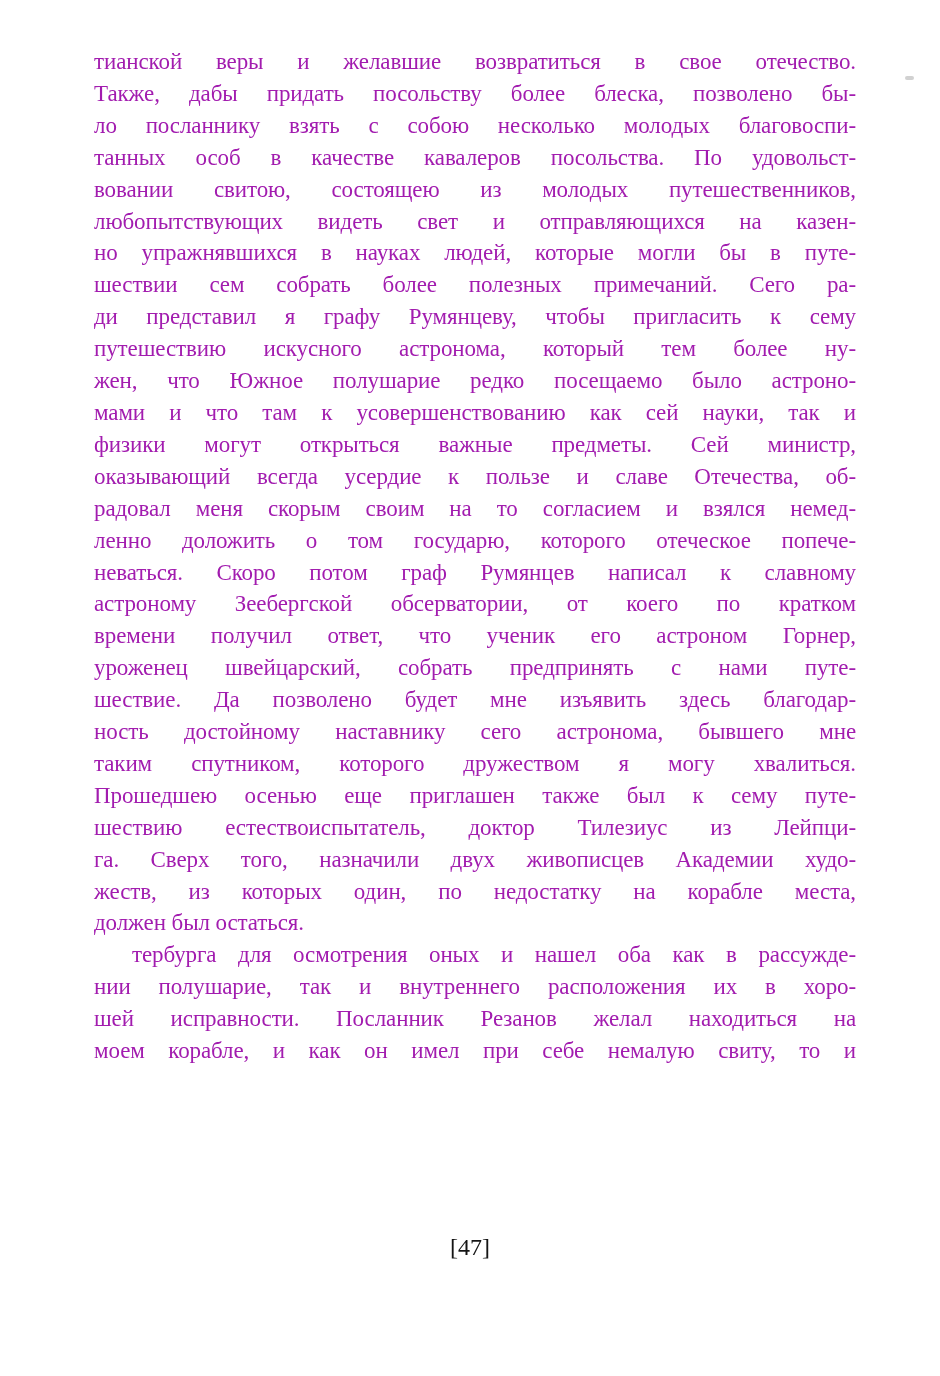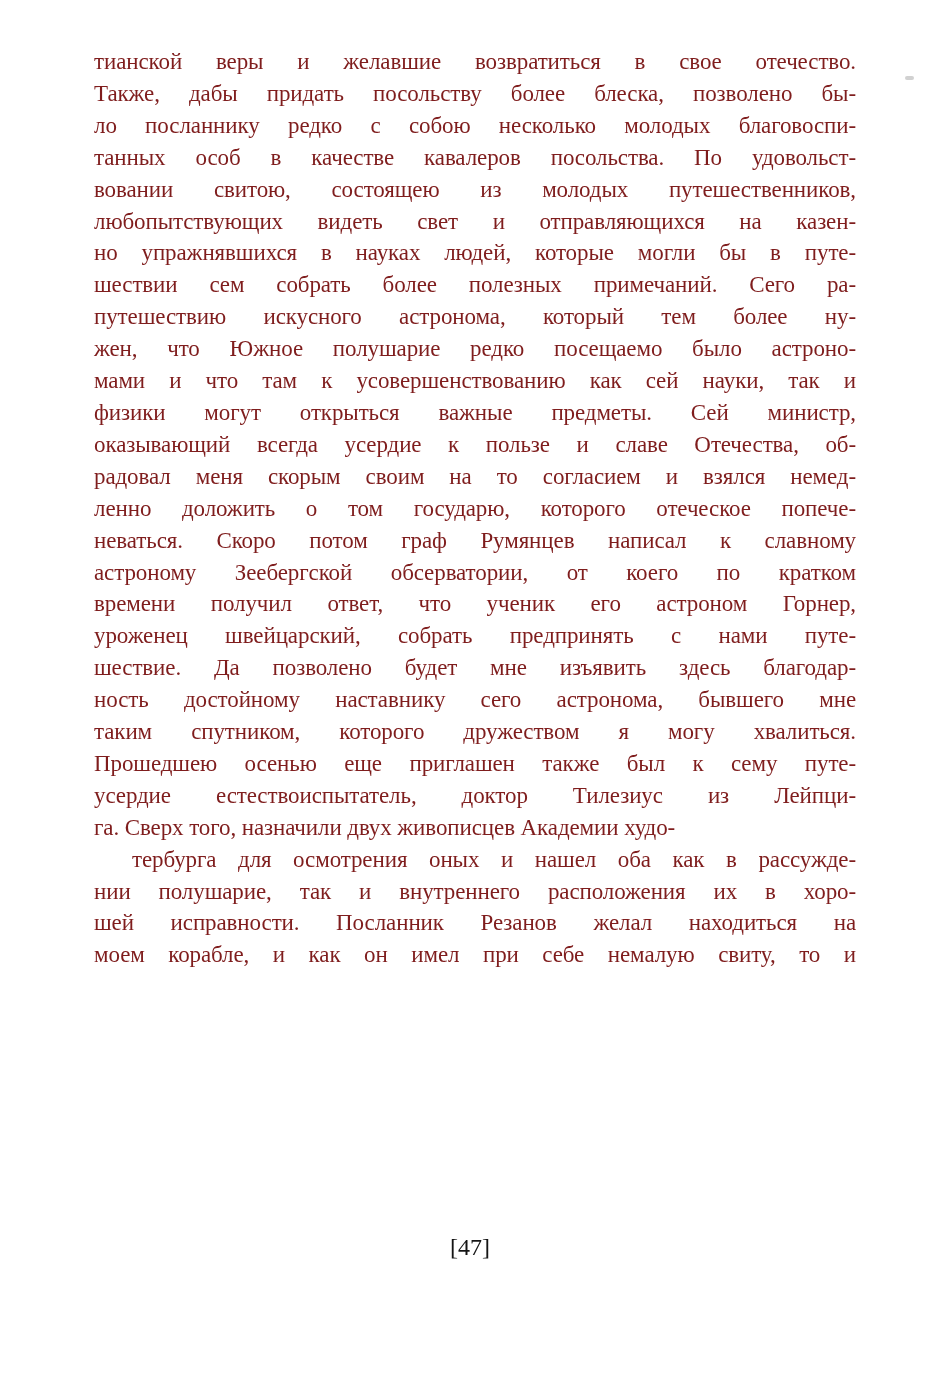--- a/index.html
+++ b/index.html
@@ -28,21 +28,21 @@
     padding: 0;
   }
   .line {
     font-size: 23px;
     line-height: 31.9px;
     letter-spacing: -0.1px;
     text-align: justify;
     text-align-last: justify;
     text-justify: inter-word;
     white-space: normal;
-    color: #7f1d1d;
+    color: #a21caf;
   }
   
   .paragraph.short-last .line:last-child {
     text-align-last: left;
   }
   
   .paragraph.indent .line:first-child {
     padding-left: 38px;
   }
   .folio {
@@ -68,43 +68,46 @@
 </style>
 </head>
 <body>
 
 <div class="book-page">
   <div class="scan-artifact"></div>
   <div class="text-column">
       <div class="paragraph short-last">
         <div class="line">тианской веры и желавшие возвратиться в свое отечество.</div>
         <div class="line">Также, дабы придать посольству более блеска, позволено бы-</div>
-        <div class="line">ло посланнику редко с собою несколько молодых благовоспи-</div>
+        <div class="line">ло посланнику взять с собою несколько молодых благовоспи-</div>
         <div class="line">танных особ в качестве кавалеров посольства. По удовольст-</div>
         <div class="line">вовании свитою, состоящею из молодых путешественников,</div>
         <div class="line">любопытствующих видеть свет и отправляющихся на казен-</div>
         <div class="line">но упражнявшихся в науках людей, которые могли бы в путе-</div>
         <div class="line">шествии сем собрать более полезных примечаний. Сего ра-</div>
+        <div class="line">ди представил я графу Румянцеву, чтобы пригласить к сему</div>
         <div class="line">путешествию искусного астронома, который тем более ну-</div>
         <div class="line">жен, что Южное полушарие редко посещаемо было астроно-</div>
         <div class="line">мами и что там к усовершенствованию как сей науки, так и</div>
         <div class="line">физики могут открыться важные предметы. Сей министр,</div>
         <div class="line">оказывающий всегда усердие к пользе и славе Отечества, об-</div>
         <div class="line">радовал меня скорым своим на то согласием и взялся немед-</div>
         <div class="line">ленно доложить о том государю, которого отеческое попече-</div>
         <div class="line">неваться. Скоро потом граф Румянцев написал к славному</div>
         <div class="line">астроному Зеебергской обсерватории, от коего по кратком</div>
         <div class="line">времени получил ответ, что ученик его астроном Горнер,</div>
         <div class="line">уроженец швейцарский, собрать предпринять с нами путе-</div>
         <div class="line">шествие. Да позволено будет мне изъявить здесь благодар-</div>
         <div class="line">ность достойному наставнику сего астронома, бывшего мне</div>
         <div class="line">таким спутником, которого дружеством я могу хвалиться.</div>
         <div class="line">Прошедшею осенью еще приглашен также был к сему путе-</div>
-        <div class="line">усердие естествоиспытатель, доктор Тилезиус из Лейпци-</div>
+        <div class="line">шествию естествоиспытатель, доктор Тилезиус из Лейпци-</div>
         <div class="line">га. Сверх того, назначили двух живописцев Академии худо-</div>
+        <div class="line">жеств, из которых один, по недостатку на корабле места,</div>
+        <div class="line">должен был остаться.</div>
       </div>
       <div class="paragraph indent">
         <div class="line">тербурга для осмотрения оных и нашел оба как в рассужде-</div>
         <div class="line">нии полушарие, так и внутреннего расположения их в хоро-</div>
         <div class="line">шей исправности. Посланник Резанов желал находиться на</div>
         <div class="line">моем корабле, и как он имел при себе немалую свиту, то и</div>
       </div>
     </div>
   <div class="folio">[47]</div>
 </div>

